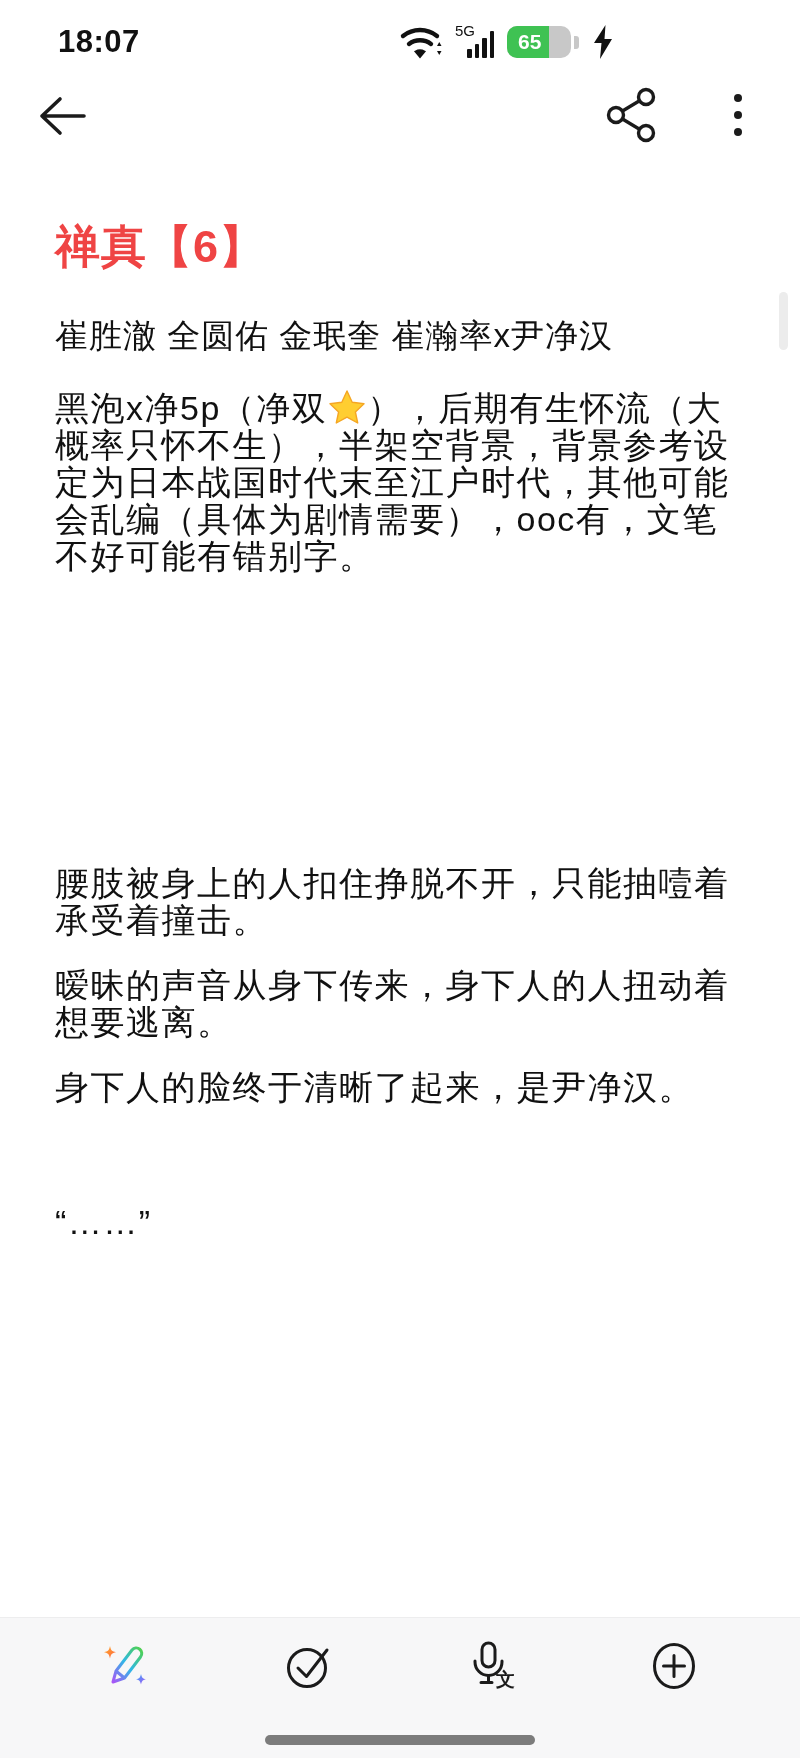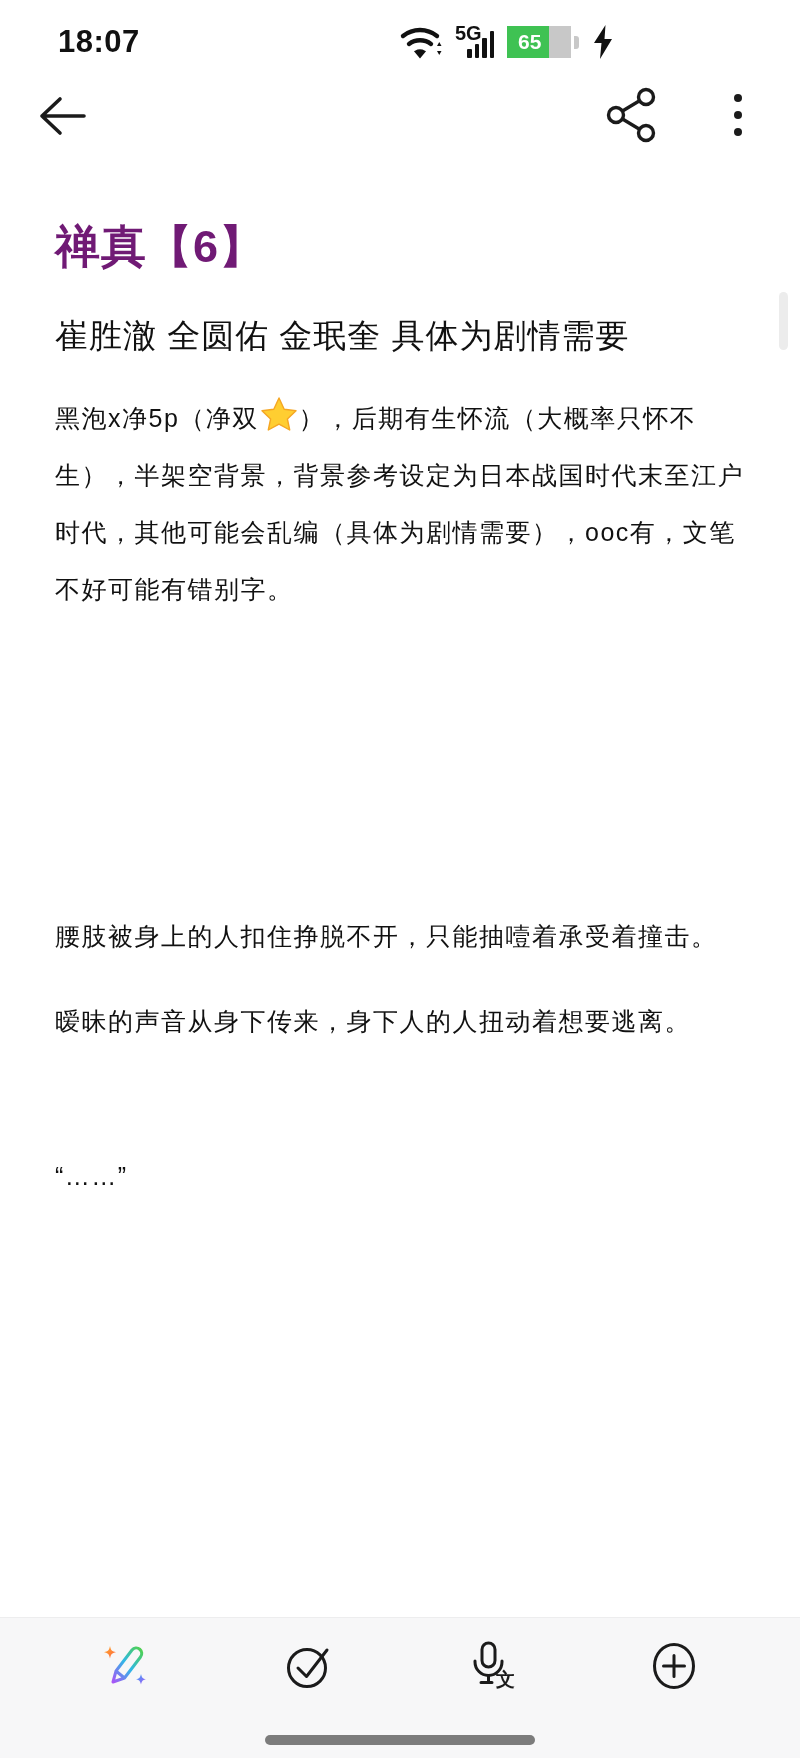--- a/index.html
+++ b/index.html
@@ -5,42 +5,42 @@
   * { margin:0; padding:0; box-sizing:border-box; }
   html,body { width:800px; height:1758px; background:#ffffff; overflow:hidden; position:relative;
               font-family:"Liberation Sans", sans-serif; color:#111; }
 
   
   .status-bar { position:absolute; top:0; left:0; width:680px; height:70px; }
   .status-time { position:absolute; left:58px; top:24px; font-size:31px; font-weight:700; letter-spacing:0.5px; }
   .status-right { position:absolute; right:66px; top:22px; display:flex; align-items:flex-end; gap:13px; height:38px; }
   .wifi-wrap { display:flex; align-items:flex-end; }
   .net-5g { display:flex; align-items:flex-end; position:relative; width:36px; height:36px; }
-  .net-5g .g-label { position:absolute; left:-3px; top:-2px; font-size:20px; font-weight:700; }
+  .net-5g .g-label { position:absolute; left:-3px; top:-2px; font-size:15px; font-weight:400; }
   .bars { position:absolute; right:0; bottom:2px; display:flex; align-items:flex-end; gap:3px; }
   .bars i { display:block; width:4.5px; background:#111; border-radius:1px; }
-  .battery { position:relative; width:64px; height:32px; border-radius:0; background:#c8c8c8; overflow:hidden; margin-bottom:2px; }
+  .battery { position:relative; width:64px; height:32px; border-radius:10px; background:#c8c8c8; overflow:hidden; margin-bottom:2px; }
   .battery .fill { position:absolute; left:0; top:0; bottom:0; width:65%; background:#3fc253; }
   .battery .pct { position:absolute; inset:0; display:flex; align-items:center; justify-content:flex-start;
                   padding-left:11px; font-size:21px; font-weight:700; color:#fff; }
   .battery-nub { width:5px; height:13px; background:#c8c8c8; border-radius:0 3px 3px 0; margin:0 0 11px -10px; }
 
   
   .nav-bar { position:absolute; top:70px; left:0; width:800px; height:100px; }
   .back-btn { position:absolute; left:34px; top:18px; width:56px; height:56px; }
   .share-btn { position:absolute; left:606px; top:16px; width:52px; height:58px; }
   .kebab-btn { position:absolute; left:720px; top:16px; width:36px; height:58px; display:flex; flex-direction:column;
                align-items:center; justify-content:center; gap:9px; }
   .kebab-btn i { width:8px; height:8px; border-radius:50%; background:#1b1b1b; }
 
   
   .article { position:absolute; top:170px; left:0; width:800px; padding:0 55px; }
-  .article h1 { font-size:45px; line-height:58px; font-weight:700; color:#701a75; margin-top:48px; letter-spacing:1px; }
+  .article h1 { font-size:45px; line-height:58px; font-weight:700; color:#ef4444; margin-top:48px; letter-spacing:1px; }
   .meta { font-size:33px; line-height:52px; margin-top:34px; letter-spacing:1px; }
-  .para { font-size:25px; line-height:57px; margin-top:28px; letter-spacing:1.5px; }
+  .para { font-size:34px; line-height:37px; margin-top:28px; letter-spacing:1.5px; }
   .gap-large { height:262px; }
   .gap-small { height:70px; }
   .star { display:inline-block; width:36px; height:34px; vertical-align:-4px; margin:0 2px; }
 
   
   .scroll-thumb { position:absolute; right:12px; top:292px; width:9px; height:58px; border-radius:5px; background:#ececec; }
 
   
   .toolbar { position:absolute; left:0; bottom:0; width:800px; height:141px; background:#f7f7f8;
              border-top:1px solid #ededee; z-index:5; }
@@ -104,30 +104,31 @@
   <div class="kebab-btn">
     <i></i>
       <i></i>
       <i></i>
   </div>
 </div>
 
 <div class="article">
   <h1>禅真【6】</h1>
 
-  <p class="meta">崔胜澈 全圆佑 金珉奎 具体为剧情需要</p>
+  <p class="meta">崔胜澈 全圆佑 金珉奎 崔瀚率x尹净汉</p>
 
   <p class="para"><span>黑泡x净5p（净双</span><span class="star"><svg width="36" height="34" viewBox="0 0 36 34">
         <path d="M18 1 L23.2 12.3 L35 13.8 L26.4 22 L28.7 33 L18 27.2 L7.3 33 L9.6 22 L1 13.8 L12.8 12.3 Z" fill="#ffce31" stroke="#f5a623" stroke-width="1.4" stroke-linejoin="round"></path>
       </svg></span><span>），后期有生怀流（大概率只怀不生），半架空背景，背景参考设定为日本战国时代末至江户时代，其他可能会乱编（具体为剧情需要），ooc有，文笔不好可能有错别字。</span></p>
 
   <div class="gap-large"></div>
 
   <p class="para">腰肢被身上的人扣住挣脱不开，只能抽噎着承受着撞击。</p>
   <p class="para">暧昧的声音从身下传来，身下人的人扭动着想要逃离。</p>
+  <p class="para">身下人的脸终于清晰了起来，是尹净汉。</p>
 
   <div class="gap-small"></div>
 
   <p class="para">“……”</p>
 </div>
 
 <div class="scroll-thumb"></div>
 
 <div class="toolbar">
   <div class="toolbar-icons">

